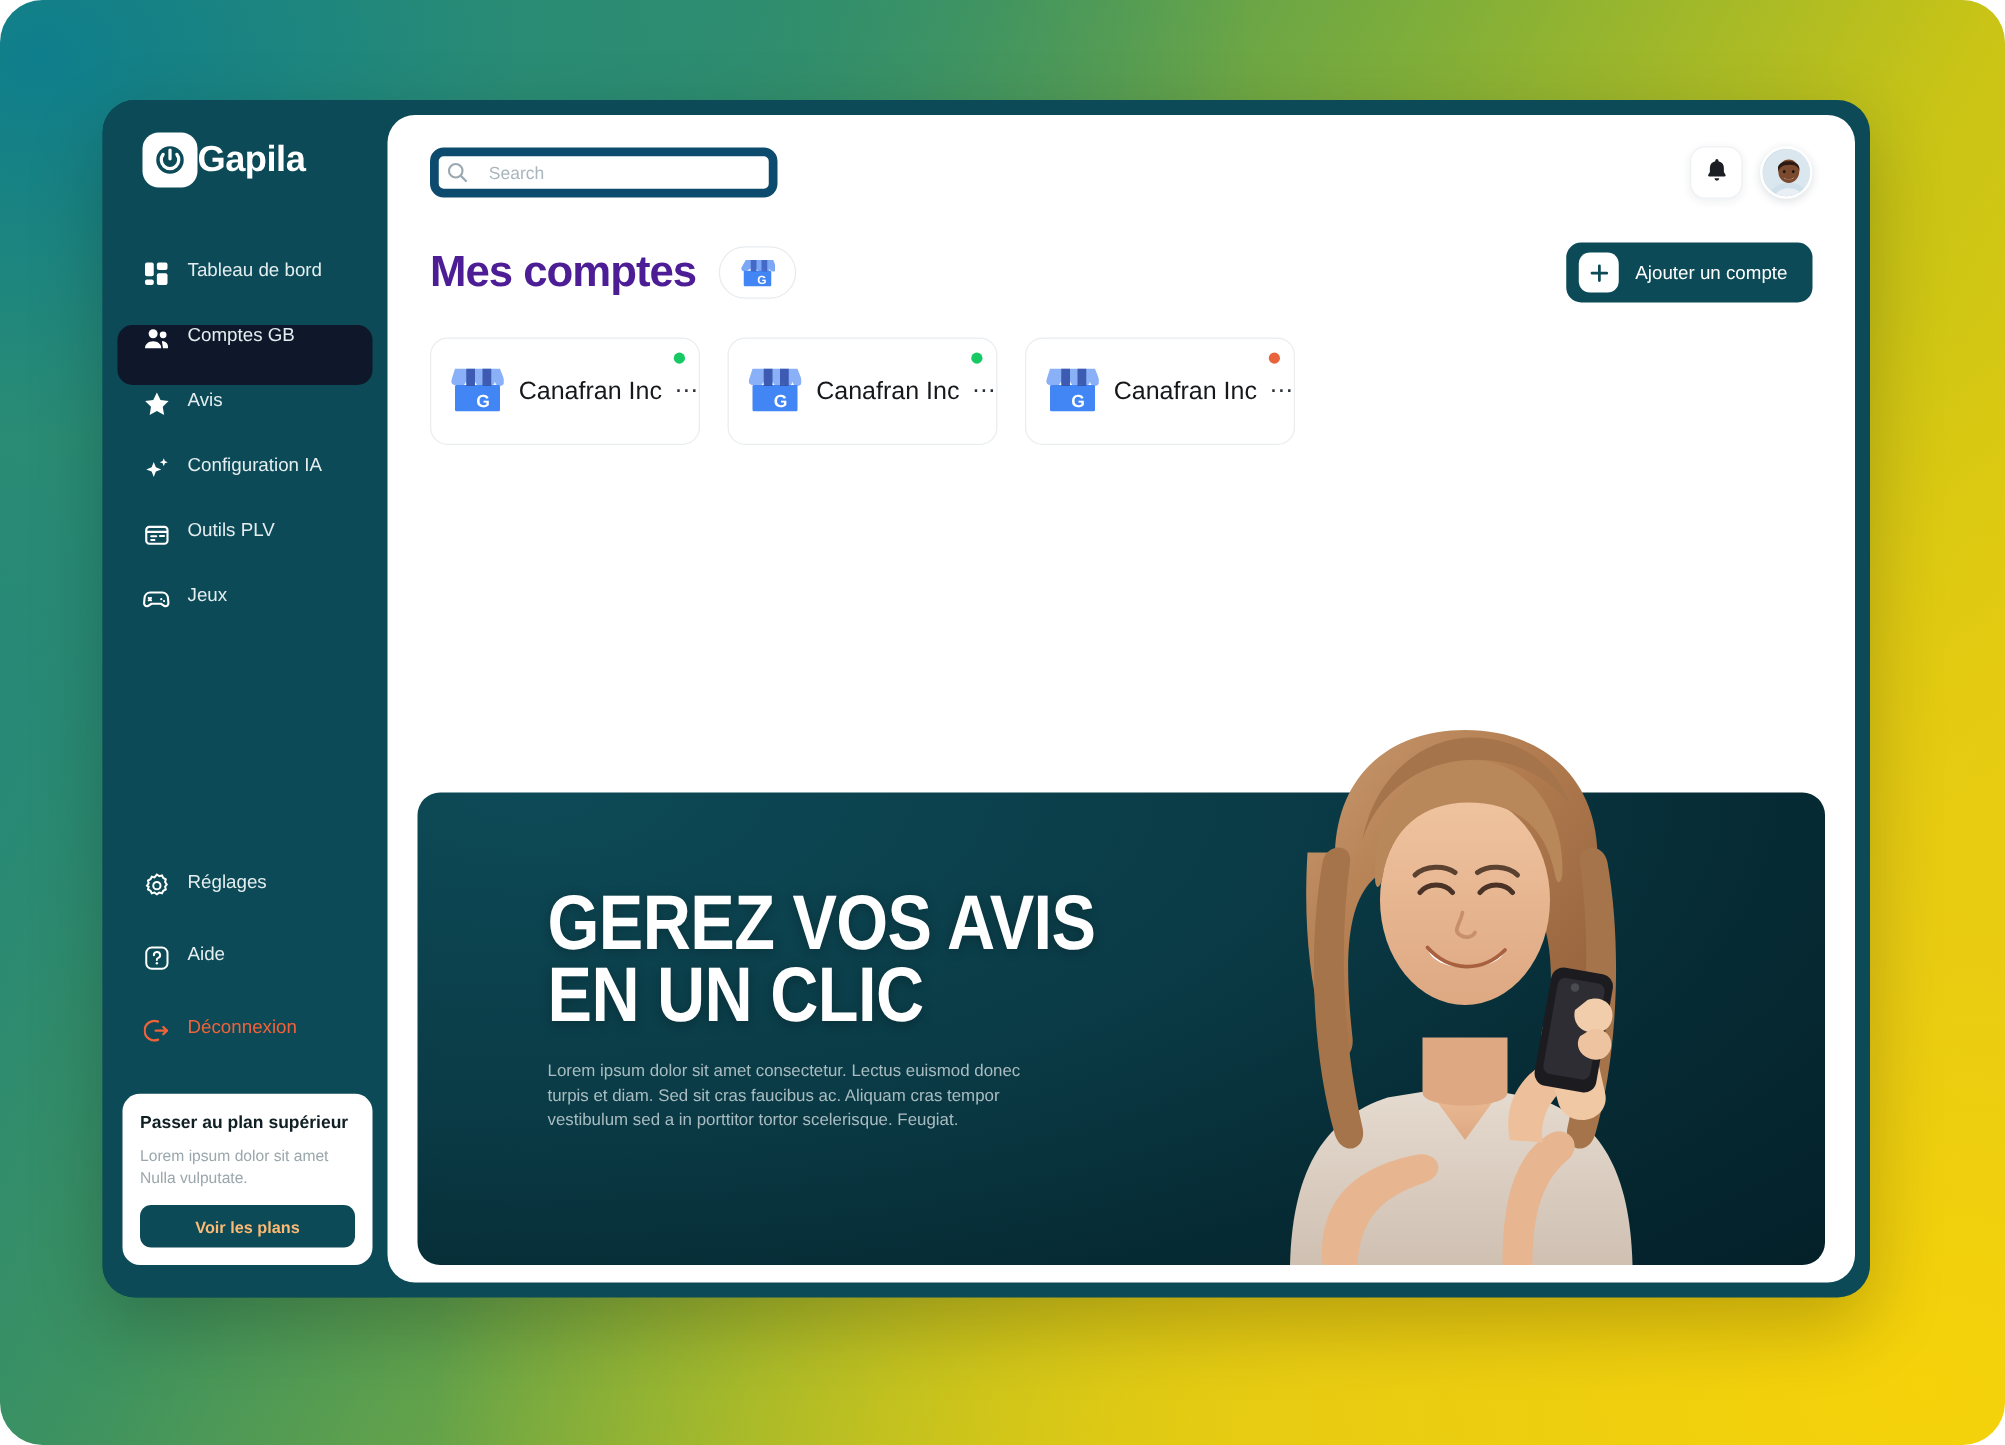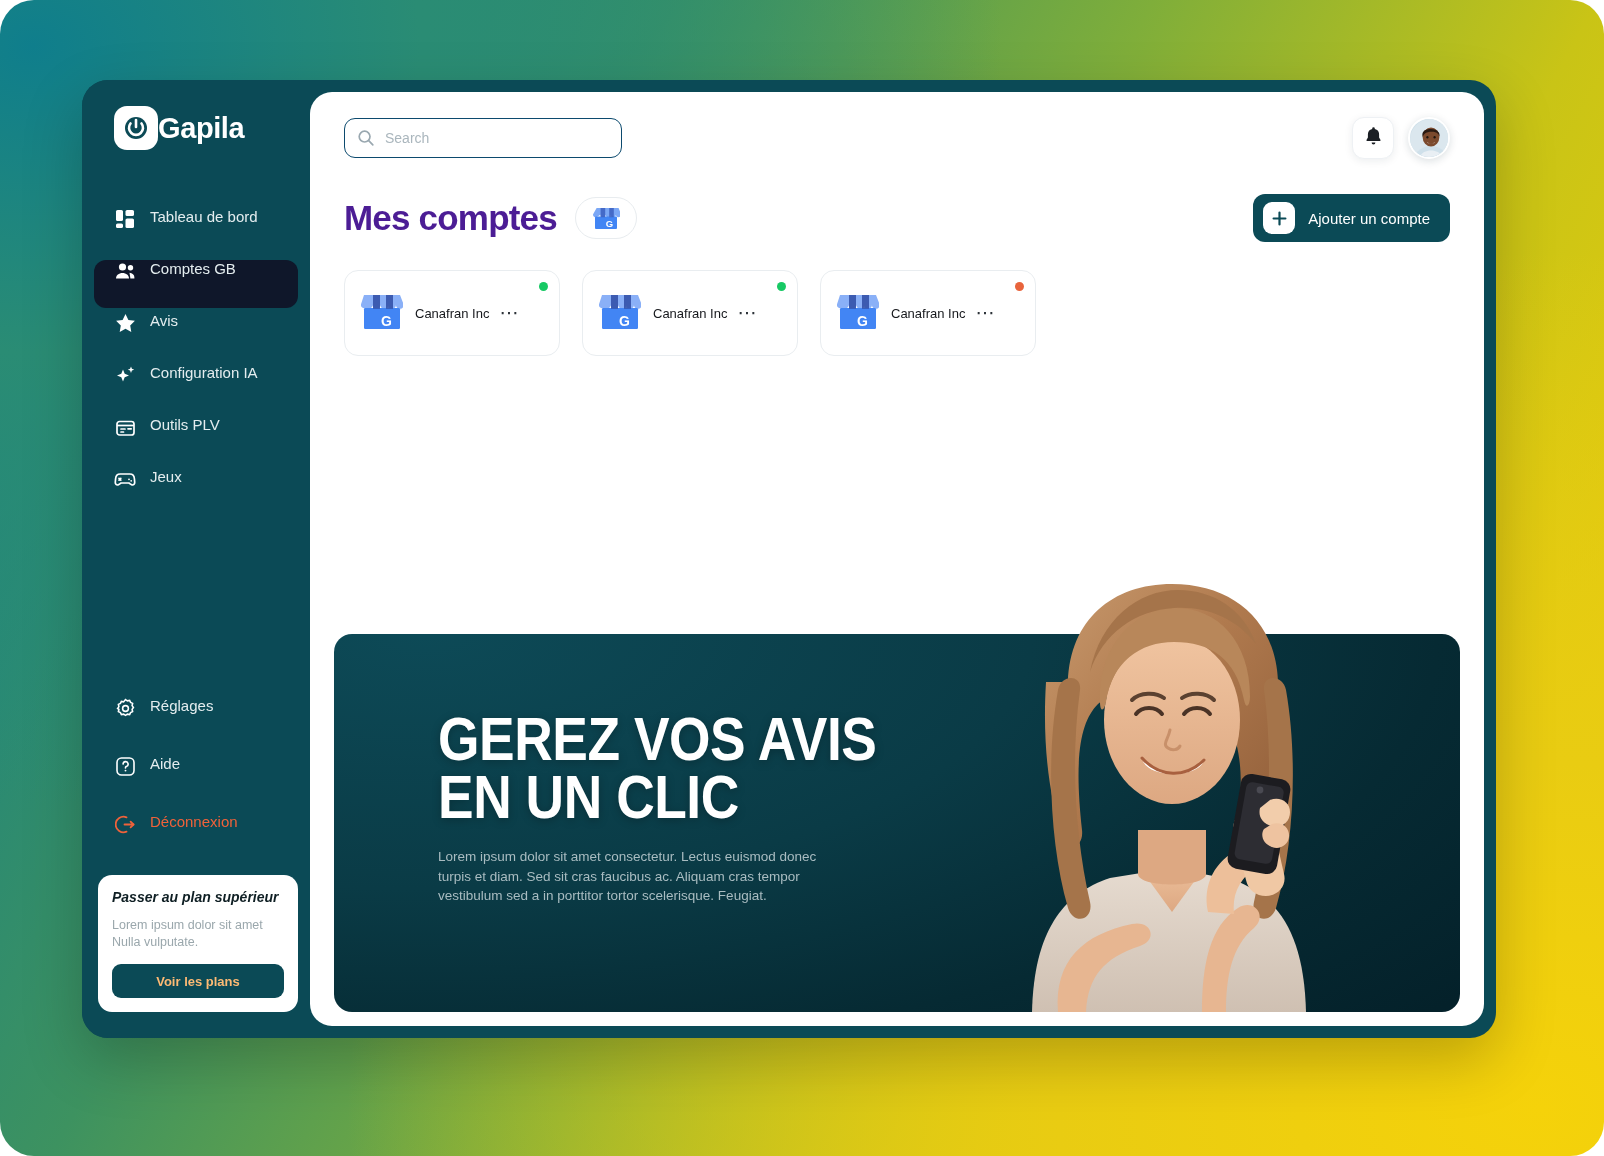--- a/index.html
+++ b/index.html
@@ -93,21 +93,20 @@
     margin: 14px 12px 14px 16px;
     background: #ffffff;
     border-radius: 14px;
     padding: 14px 14px 14px 14px;
   }
   #upgrade-card .u-title {
     font-size: 14px;
     font-weight: bold;
     color: #0f1f24;
     margin-bottom: 7px;
-    font-style: italic;
   }
   #upgrade-card .u-desc {
     font-size: 12.5px;
     line-height: 1.35;
     color: #9aa7ac;
     margin-bottom: 13px;
     margin-top: 12px;
   }
   #upgrade-card .u-btn {
     display: block;
@@ -141,21 +140,21 @@
     padding: 0 34px 0 34px;
   }
   #search-wrap {
     position: relative;
     width: 278px;
     height: 40px;
   }
   #search-input {
     width: 100%;
     height: 100%;
-    border: 1px solid #0c4a6e;
+    border: 7px solid #0c4a6e;
     border-radius: 11px;
     padding: 0 12px 0 40px;
     font-size: 14px;
     color: #15803d;
     font-family: "Liberation Sans", sans-serif;
     outline: none;
     background: #fff;
   }
   #search-input::placeholder { color: #aab6bd; }
   #search-icon {
@@ -243,21 +242,21 @@
     border-radius: 14px;
     display: flex;
     align-items: center;
     padding: 0 16px;
     background: #fff;
     cursor: pointer;
   }
   .account-card .store-ico { width: 42px; height: 42px; flex:0 0 42px; }
   .account-card .acc-name {
     margin-left: 12px;
-    font-size: 13px;
+    font-size: 20px;
     color: #16181c;
     white-space: nowrap;
   }
   .account-card .dots {
     margin-left: 10px;
     color: #2c3238;
     font-size: 19px;
     letter-spacing: 1.5px;
     line-height: 10px;
     cursor: pointer;

